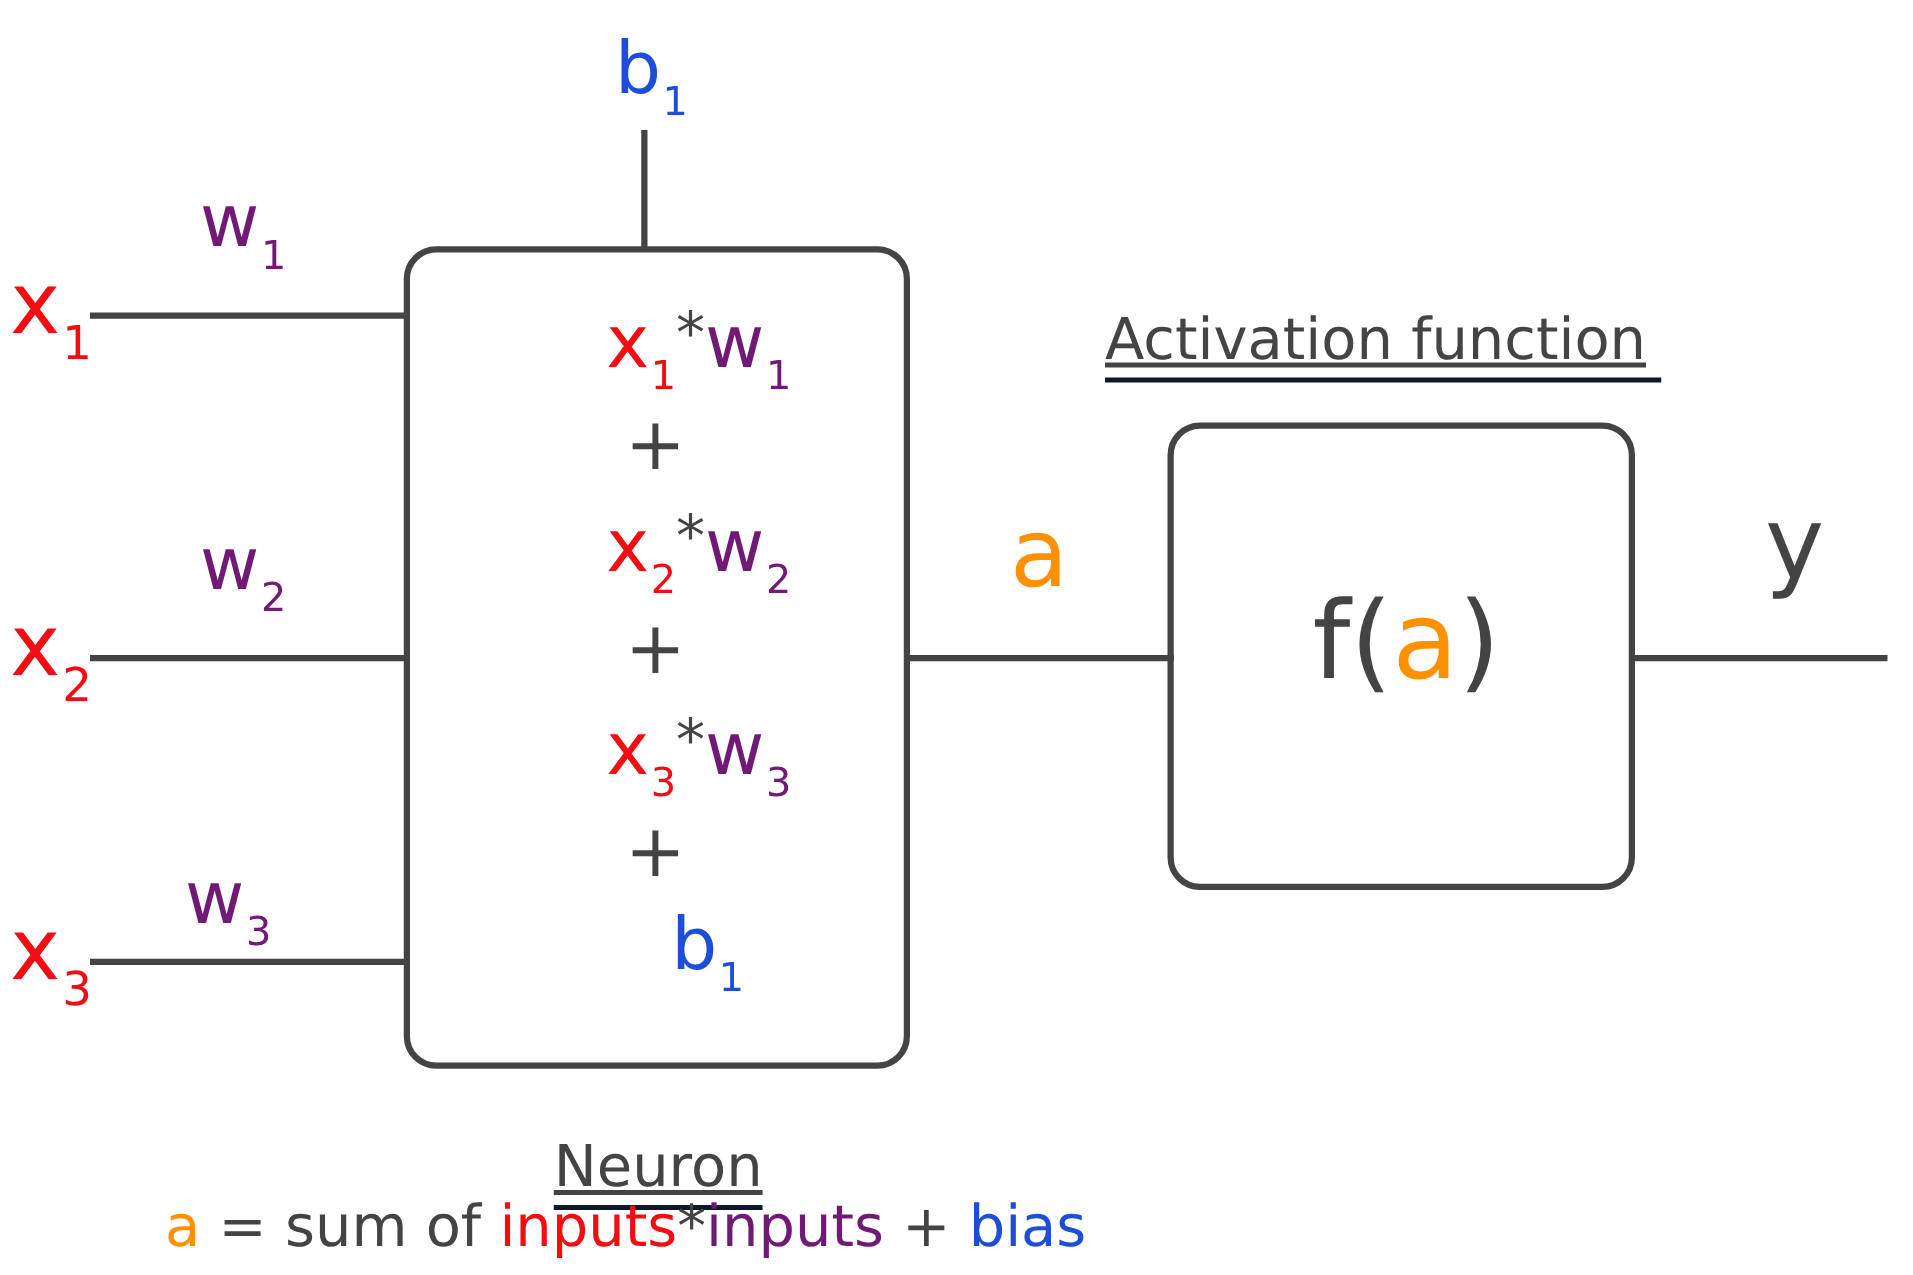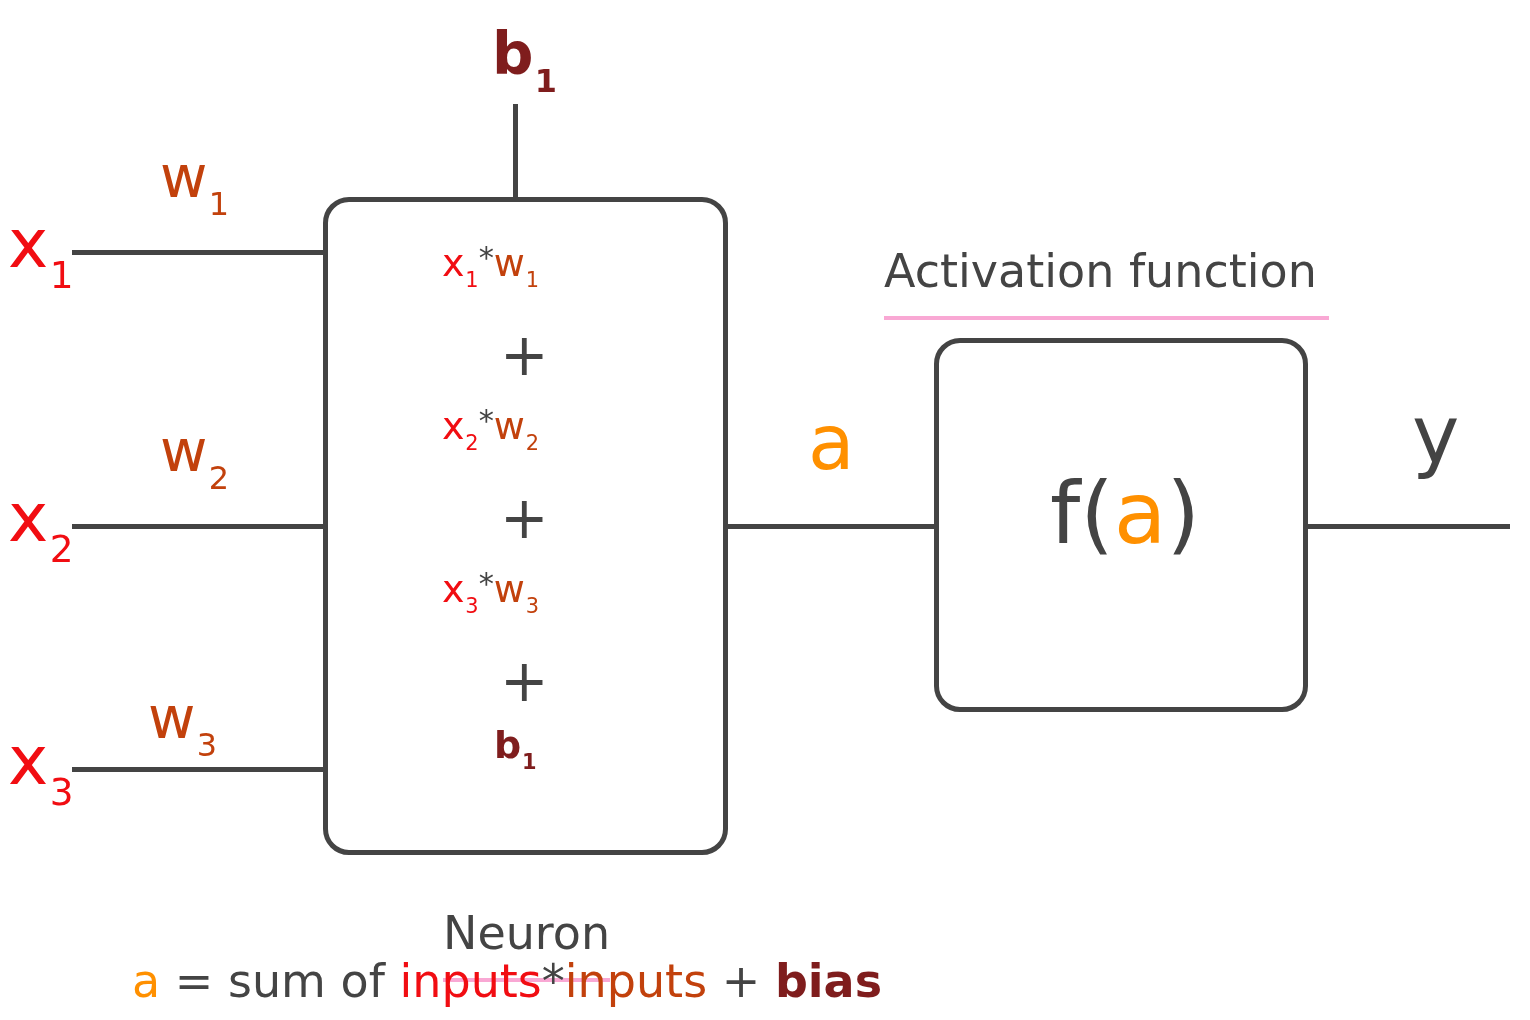--- a/index.html
+++ b/index.html
@@ -1,31 +1,31 @@
 <!DOCTYPE html>
 <html><head>
 <meta charset="utf-8">
 <style>
   html, body { margin:0; padding:0; background:#ffffff; }
   body { width:1530px; height:1020px; position:relative; overflow:hidden;
          font-family:"DejaVu Sans", "Liberation Sans", sans-serif; color:#444; }
   .lbl { position:absolute; line-height:1; white-space:nowrap; }
   .sub { font-size:0.55em; vertical-align:-0.55em; margin-left:0.04em; }
   .red { color:#f10d12; }
-  .green { color:#c2410c; }
-  .blue { color:#7f1d1d;font-weight:bold; }
+  .green { color:#701a75; }
+  .blue { color:#1d4ed8; }
   .orange { color:#ff9000; }
   .dark { color:#444444; }
   .line { position:absolute; background:#444; }
   .box { position:absolute; border:5px solid #444; border-radius:26px; box-sizing:border-box; background:transparent; }
   .big { font-size:68px; }
   .w { font-size:58px; }
-  .term { font-size:38px; }
+  .term { font-size:58px;margin-left:43px; }
   .plus { font-size:58px; }
-  .underline { border-bottom:4px solid #f9a8d4; padding-bottom:22px; }
+  .underline { border-bottom:4px solid #0f172a; padding-bottom:8px;text-decoration:underline; }
 </style>
 </head>
 <body>
 
 <div class="line" style="left:72px;top:250px;width:256px;height:5px;"></div>
 <div class="line" style="left:72px;top:524px;width:256px;height:5px;"></div>
 <div class="line" style="left:72px;top:767px;width:256px;height:5px;"></div>
 <div class="line" style="left:513px;top:104px;width:5px;height:96px;"></div>
 <div class="line" style="left:725px;top:524px;width:214px;height:5px;"></div>
 <div class="line" style="left:1305px;top:524px;width:205px;height:5px;"></div>

